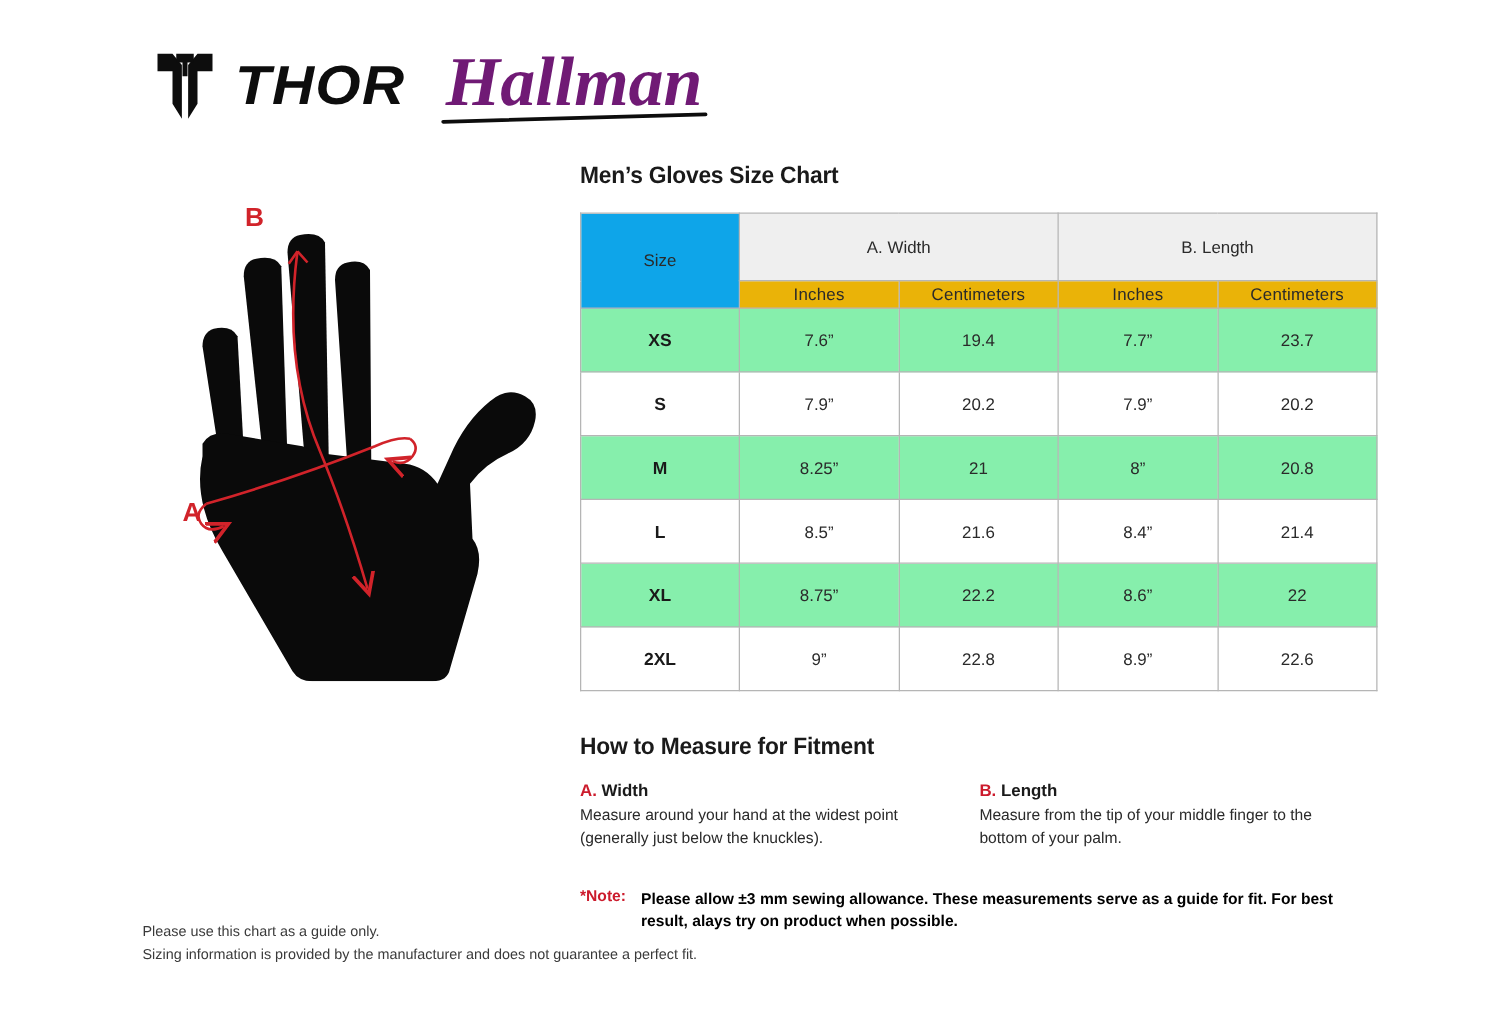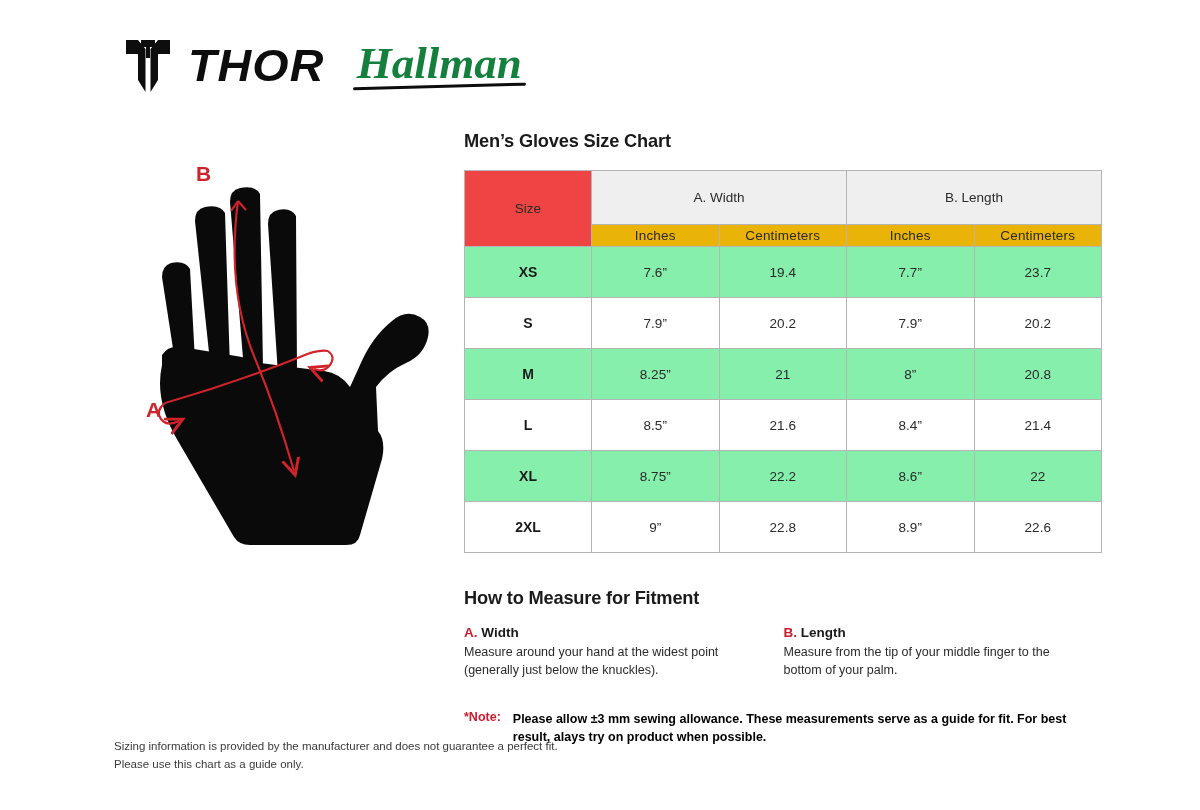--- a/index.html
+++ b/index.html
@@ -36,24 +36,24 @@
     font-weight: bold;
     font-style: italic;
     letter-spacing: 1px;
     color: #0d0d0d;
     line-height: 1;
     transform: scaleX(1.06);
     transform-origin: left center;
   }
   .hallman-word {
     font-family: "Liberation Serif", serif;
-    font-size: 45px;
+    font-size: 56px;
     font-style: italic;
     font-weight: bold;
-    color: #15803d;
+    color: #701a75;
     line-height: 1;
     position: relative;
     padding: 0 6px 6px 6px;
   }
   .hallman-word::after {
     content: "";
     position: absolute;
     left: 2px; right: 2px; bottom: 4px;
     height: 3px;
     background: #0d0d0d;
@@ -100,21 +100,21 @@
     font-weight: normal;
   }
   th.grp-head {
     background: #efefef;
     font-weight: bold;
     font-size: 14px;
     height: 54px;
     color: #1a1a1a;
   }
   th.size-head {
-    background: #ef4444;
+    background: #0ea5e9;
     font-weight: bold;
     font-size: 14px;
     color: #1a1a1a;
   }
   th.unit-head {
     background: #eab308;
     color: #ffffff;
     font-weight: bold;
     font-size: 11.5px;
     height: 22px;
@@ -336,15 +336,15 @@
   </div>
 
   <div class="note-row">
     <span class="note-tag">*Note:</span>
     <span class="note-text">Please allow ±3 mm sewing allowance. These measurements serve as a guide for fit. For best result, alays try on product when possible.</span>
   </div>
 
 </div>
 
 <div class="disclaimer">
+  <div>Please use this chart as a guide only.</div>
   <div>Sizing information is provided by the manufacturer and does not guarantee a perfect fit.</div>
-  <div>Please use this chart as a guide only.</div>
 </div>
 
 </body></html>

